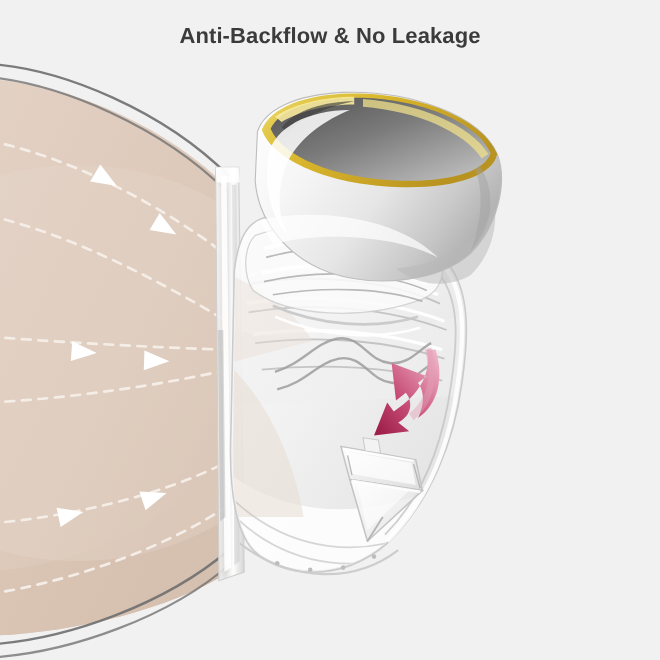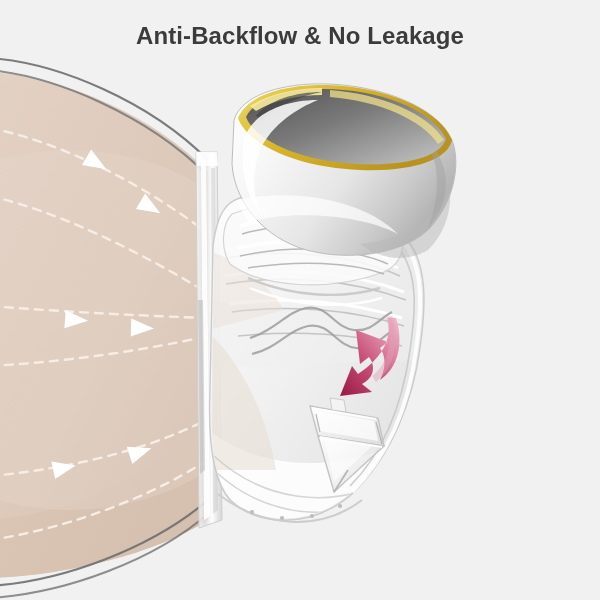--- a/index.html
+++ b/index.html
@@ -11,21 +11,21 @@
   }
   #stage{
     position:relative;width:600px;height:600px;
     background:#f2f1f1;
     overflow:hidden;
   }
   
   #heading{
     position:absolute;left:0;top:22px;width:600px;
     text-align:center;
-    font-size:24px;font-weight:bold;
+    font-size:20px;font-weight:bold;
     letter-spacing:.1px;
     color:#3b3b3b;
     white-space:nowrap;
     z-index:40;
   }
   
   #art{position:absolute;left:0;top:0;width:600px;height:600px;z-index:10;}
   #art svg{display:block;width:600px;height:600px;}
 </style>
 </head>

